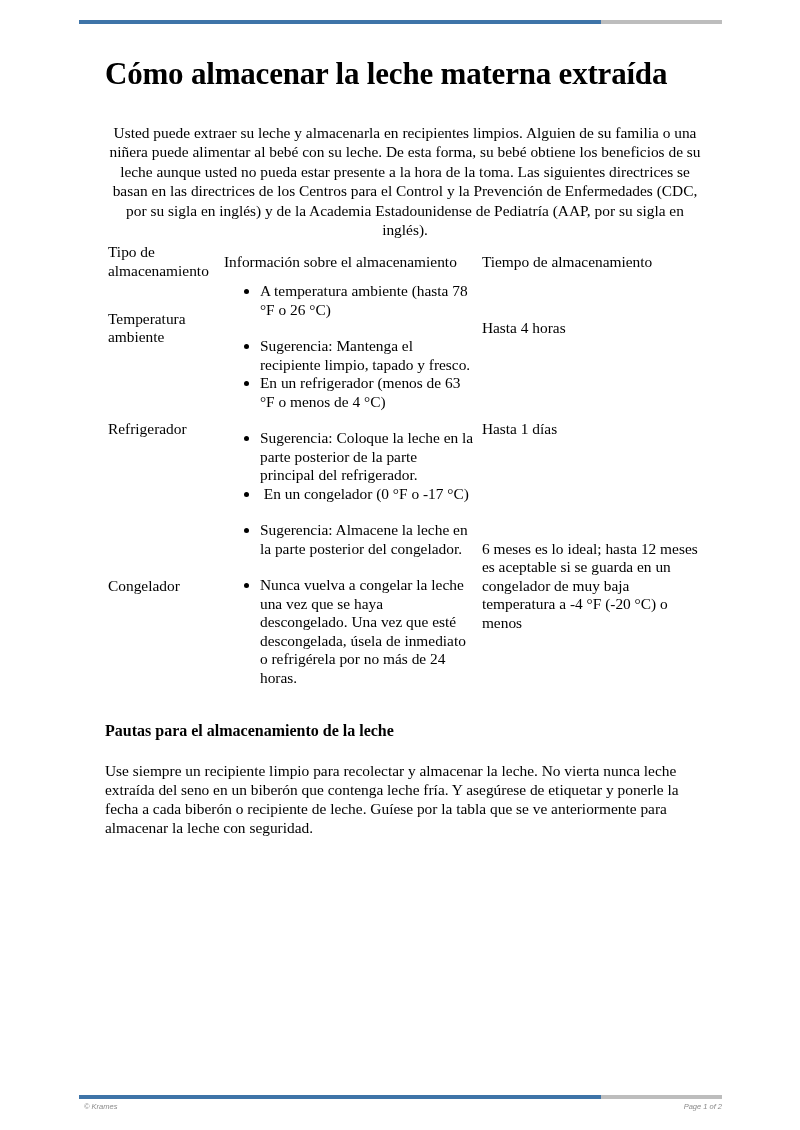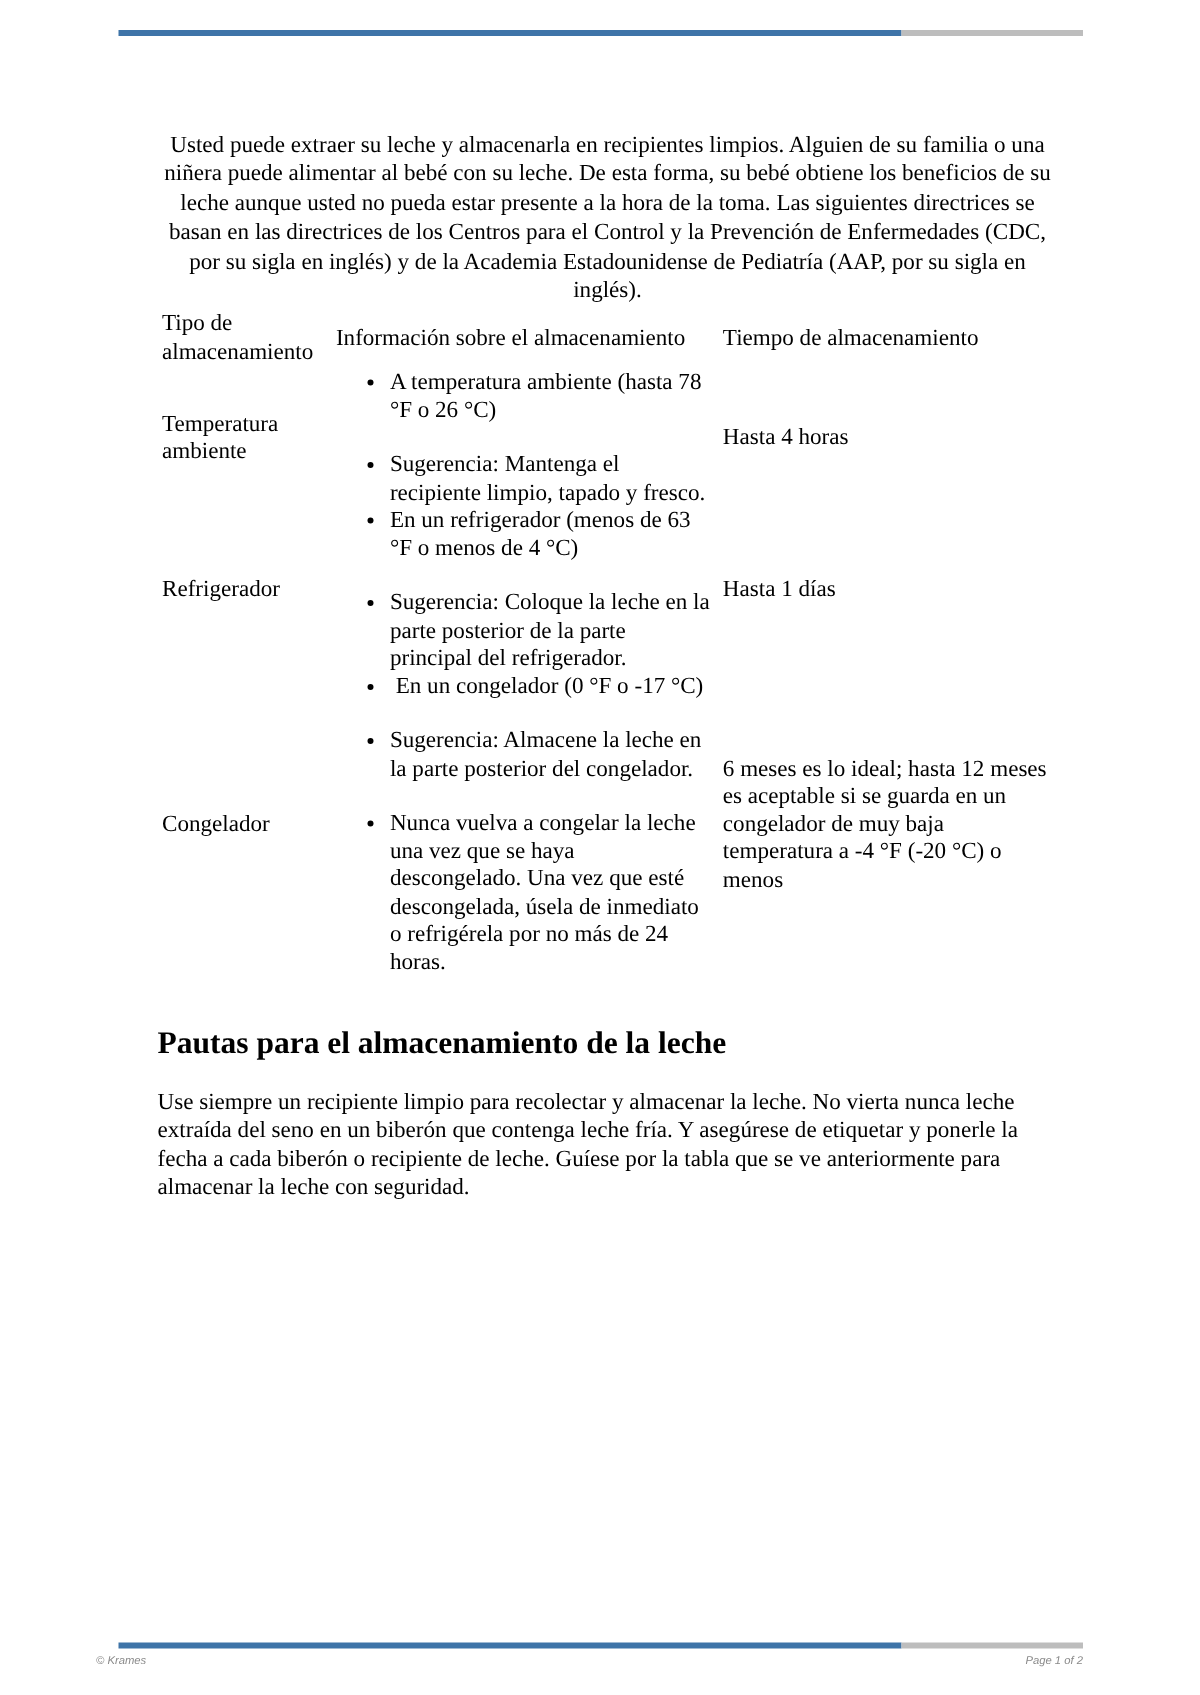--- a/index.html
+++ b/index.html
@@ -71,21 +71,21 @@
       list-style: disc;
     }
     ul.info li {
       margin: 0 0 18px 0;
     }
     ul.info li:last-child { margin-bottom: 0; }
     .row-ambient td { padding-top: 10px; padding-bottom: 18px; }
     .row-fridge td { padding-top: 0; padding-bottom: 18px; }
     .row-freezer td { padding-top: 0; padding-bottom: 0; }
     h2.section {
-      font-size: 21px;
+      font-size: 16px;
       font-weight: bold;
       line-height: 28px;
       margin: 30px 0 0 0;
     }
     p.body2 {
       font-size: 15.4px;
       line-height: 19px;
       margin: 16px 0 16px 0;
     }
     .footer-bar {
@@ -97,32 +97,33 @@
       display: flex;
     }
     .footer-left, .footer-right {
       position: absolute;
       top: 1102px;
       font-family: "Liberation Sans", "DejaVu Sans", sans-serif;
       font-style: italic;
       font-size: 7.5px;
       color: #8a8a8a;
     }
-    .footer-left { left: 64px; text-align: right; }
+    .footer-left { left: 84px; text-align: right; }
     .footer-right { right: 78px; }
   </style>
 </head>
 <body>
 
 <div class="top-bar">
   <div class="bar-blue"></div>
   <div class="bar-gray"></div>
 </div>
 
 <div class="content">
+  <h1 class="title">Cómo almacenar la leche materna extraída</h1>
 
   <p class="intro">Usted puede extraer su leche y almacenarla en recipientes limpios. Alguien de su familia o una niñera puede alimentar al bebé con su leche. De esta forma, su bebé obtiene los beneficios de su leche aunque usted no pueda estar presente a la hora de la toma. Las siguientes directrices se basan en las directrices de los Centros para el Control y la Prevención de Enfermedades (CDC, por su sigla en inglés) y de la Academia Estadounidense de Pediatría (AAP, por su sigla en inglés).</p>
 
   <table class="storage">
     <thead>
       <tr>
         <th class="col1">Tipo de almacenamiento</th>
         <th class="col2">Información sobre el almacenamiento</th>
         <th class="col3">Tiempo de almacenamiento</th>
       </tr>

